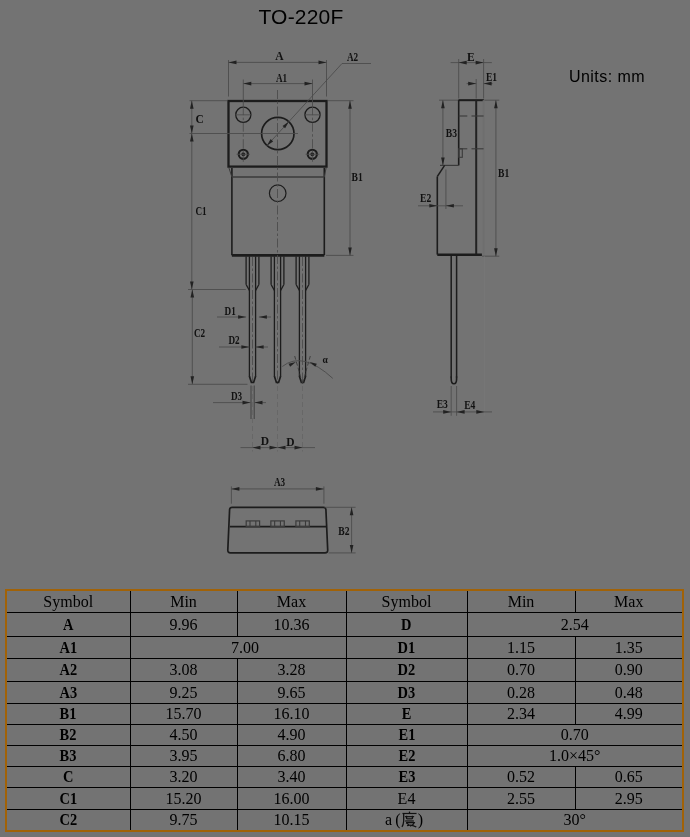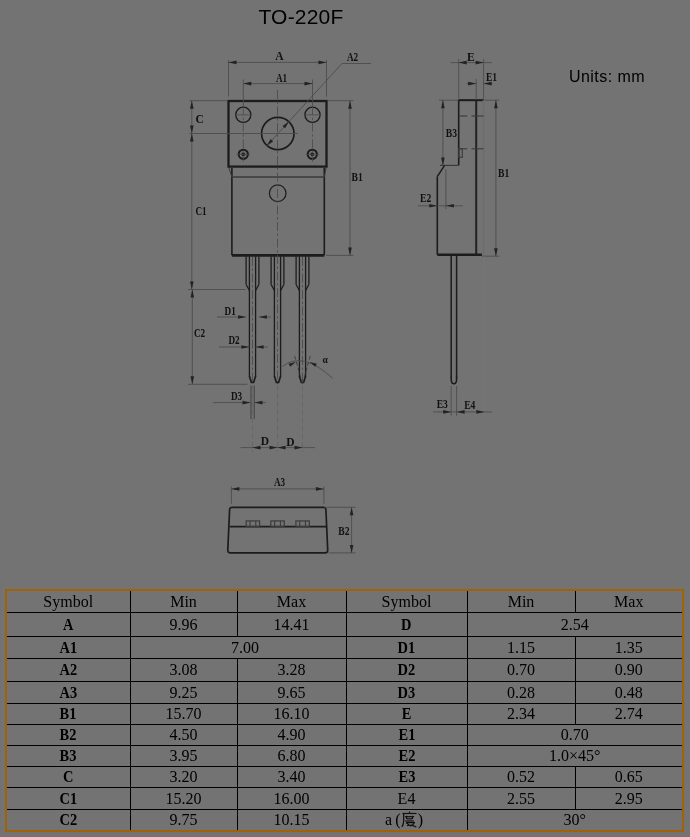--- a/index.html
+++ b/index.html
@@ -226,21 +226,21 @@
           <td>Symbol</td>
           <td>Min</td>
           <td>Max</td>
           <td>Symbol</td>
           <td>Min</td>
           <td>Max</td>
         </tr>
 <tr style="height:24px">
           <td><span class="sym">A</span></td>
           <td class="v">9.96</td>
-          <td class="v">14.41</td>
+          <td class="v">10.36</td>
           <td><span class="sym">D</span></td>
           <td colspan="2" class="v">2.54</td>
         </tr>
 <tr style="height:22px">
           <td><span class="sym">A1</span></td>
           <td colspan="2" class="v" style="padding-left:14px">7.00</td>
           <td><span class="sym">D1</span></td>
           <td class="v">1.15</td>
           <td class="v">1.35</td>
         </tr>
@@ -259,21 +259,21 @@
           <td><span class="sym">D3</span></td>
           <td class="v">0.28</td>
           <td class="v">0.48</td>
         </tr>
 <tr style="height:21px">
           <td><span class="sym">B1</span></td>
           <td class="v">15.70</td>
           <td class="v">16.10</td>
           <td><span class="sym">E</span></td>
           <td class="v">2.34</td>
-          <td class="v">2.74</td>
+          <td class="v">4.99</td>
         </tr>
 <tr style="height:21px">
           <td><span class="sym">B2</span></td>
           <td class="v">4.50</td>
           <td class="v">4.90</td>
           <td><span class="sym">E1</span></td>
           <td colspan="2" class="v">0.70</td>
         </tr>
 <tr style="height:21px">
           <td><span class="sym">B3</span></td>

